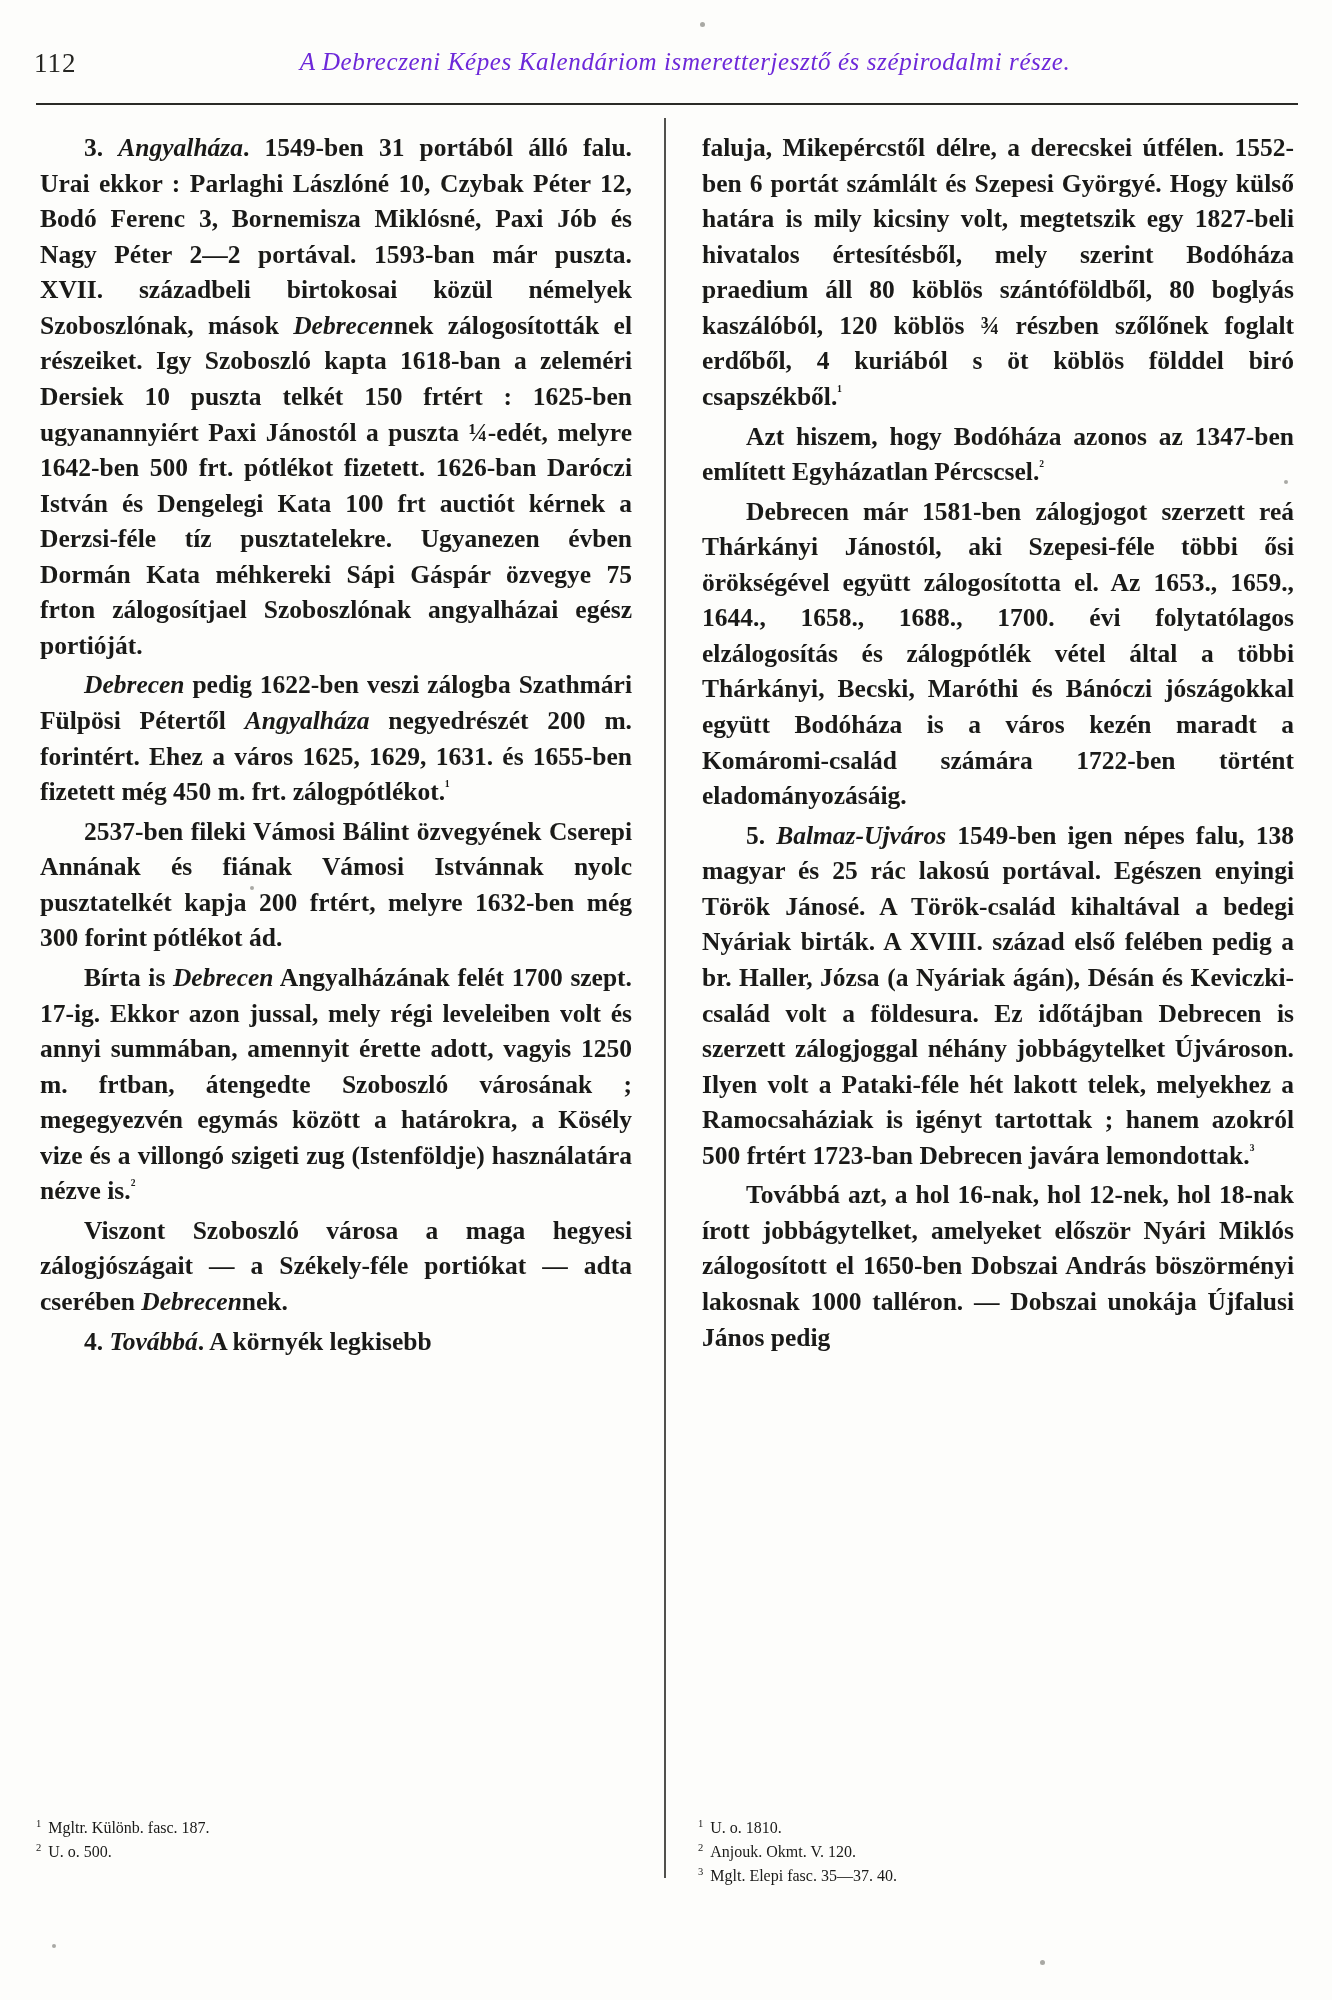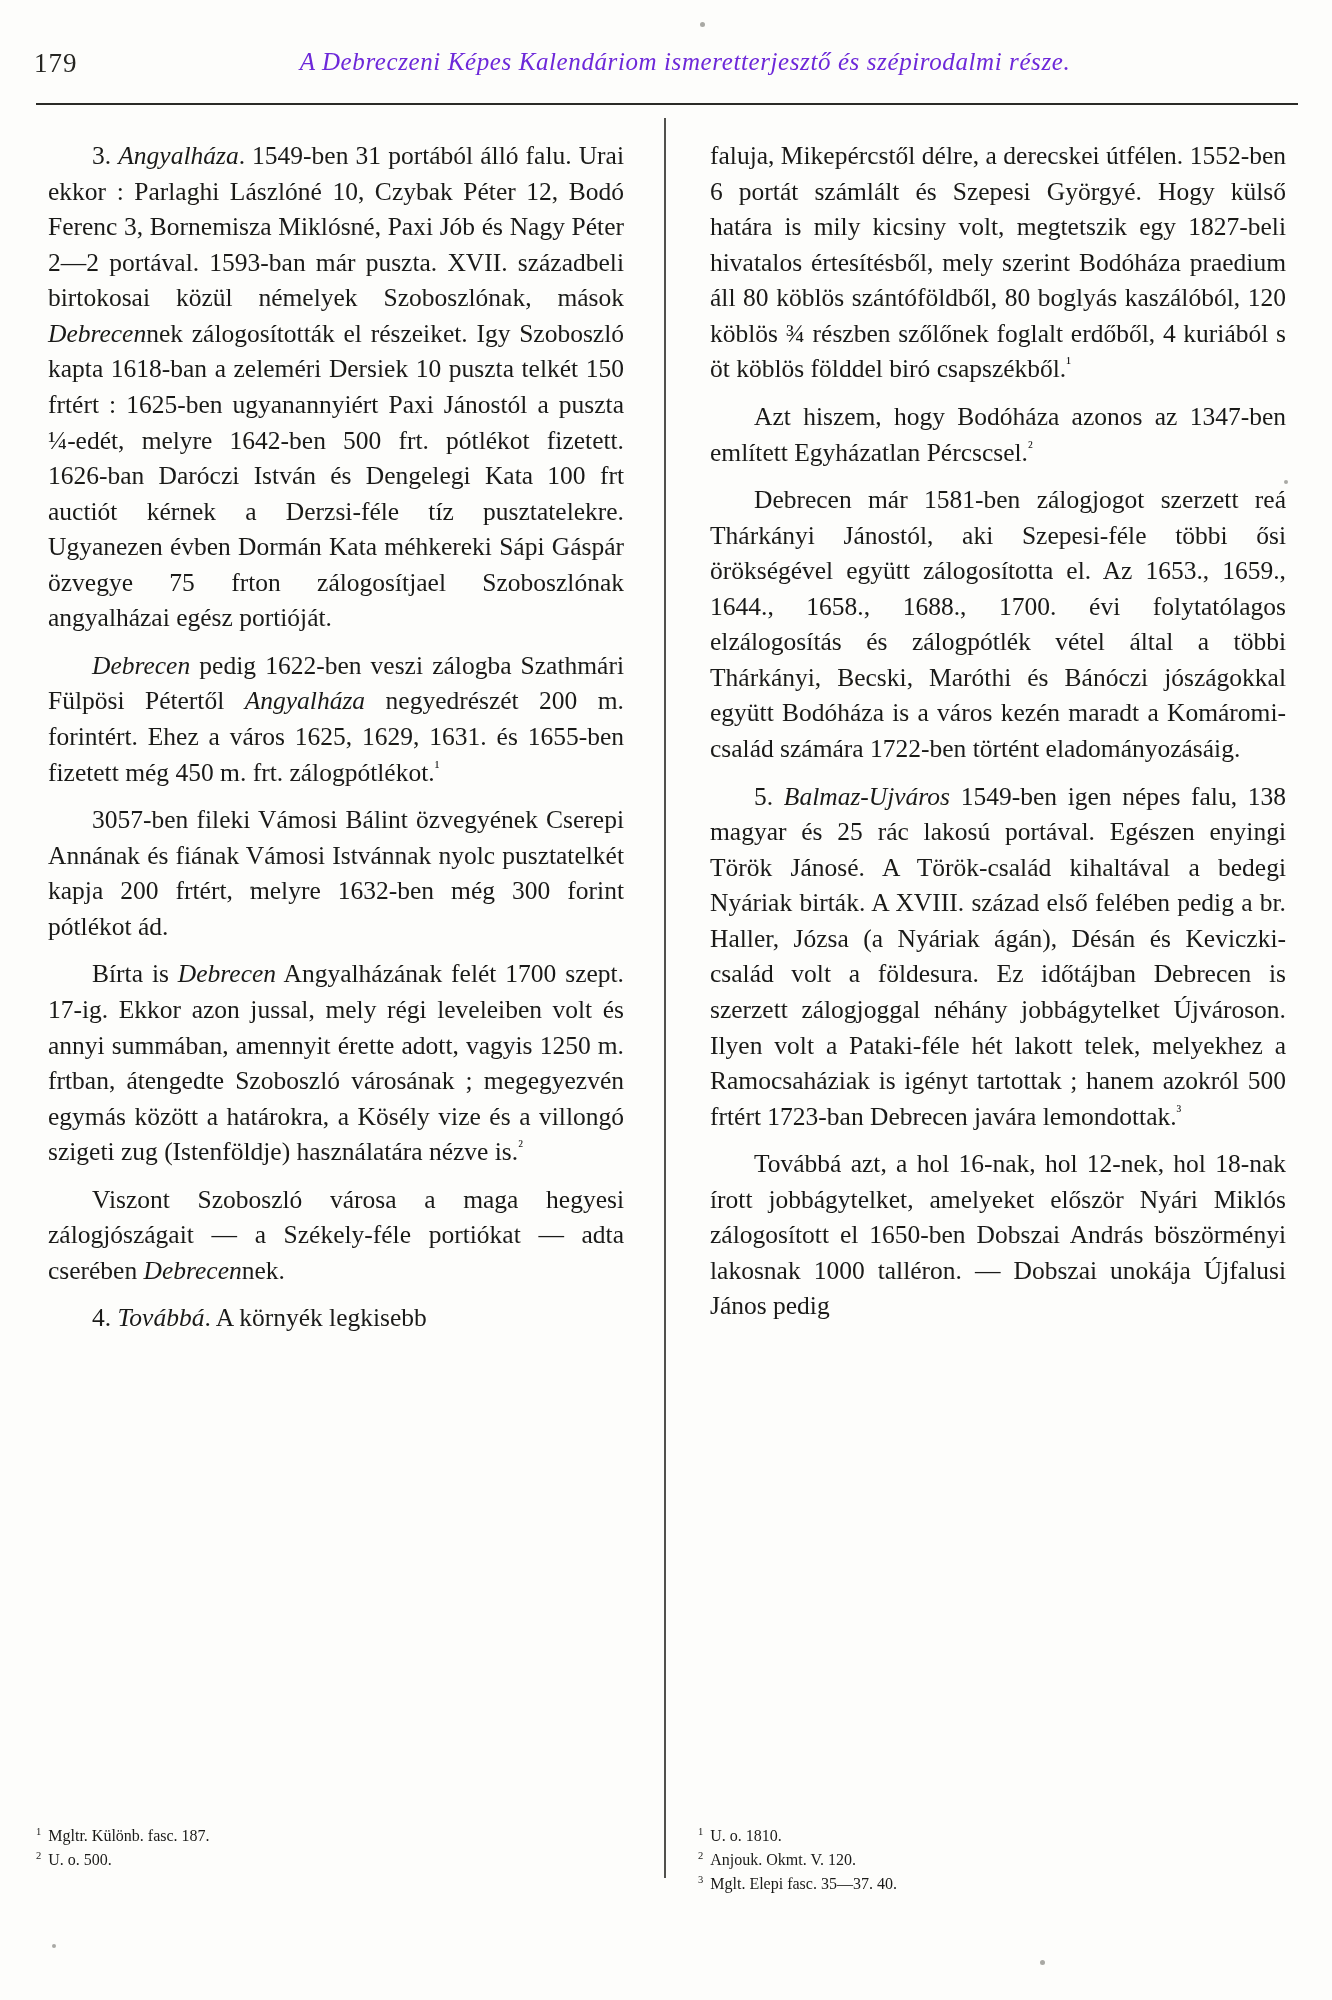--- a/index.html
+++ b/index.html
@@ -81,22 +81,23 @@
   }
   .col {
     width: 600px;
     font-size: 25.5px;
     line-height: 1.395;
     text-align: justify;
     text-justify: inter-word;
     hyphens: manual;
   }
   .col p {
-    margin: 12px;
+    margin: 4px;
     text-indent: 44px;
+    font-weight: bold;
   }
   .col p.noindent { text-indent: 0; }
   em, .it { font-style: italic; }
   sup {
     font-size: 0.62em;
     vertical-align: super;
     line-height: 0;
   }
   .footnotes {
     margin-top: 22px;
@@ -121,34 +122,34 @@
     opacity: .5;
   }
   .col-body { min-height: 1660px; }
 </style>
 </head>
 <body>
 
 <div class="page">
 
   <div class="running-head">
-    <span class="folio">179</span>
+    <span class="folio">112</span>
     <span class="head-title">A Debreczeni Képes Kalendáriom ismeretterjesztő és szépirodalmi része.</span>
   </div>
 
   <div class="top-rule"></div>
   <div class="col-rule"></div>
 
   <div class="columns">
 
     <div class="col col-left">
       <div class="col-body">
         <p><span>3. <em>Angyalháza</em>. 1549-ben 31 portából álló falu. Urai ekkor : Parlaghi Lászlóné 10, Czybak Péter 12, Bodó Ferenc 3, Bornemisza Miklósné, Paxi Jób és Nagy Péter 2—2 portával. 1593-ban már puszta. XVII. századbeli birtokosai közül némelyek Szoboszlónak, mások <em>Debrecen</em>nek zálogosították el részeiket. Igy Szoboszló kapta 1618-ban a zeleméri Dersiek 10 puszta telkét 150 frtért : 1625-ben ugyanannyiért Paxi Jánostól a puszta ¼-edét, melyre 1642-ben 500 frt. pótlékot fizetett. 1626-ban Daróczi István és Dengelegi Kata 100 frt auctiót kérnek a Derzsi-féle tíz pusztatelekre. Ugyanezen évben Dormán Kata méhkereki Sápi Gáspár özvegye 75 frton zálogosítjael Szoboszlónak angyalházai egész portióját.</span></p>
         <p><span><em>Debrecen</em> pedig 1622-ben veszi zálogba Szathmári Fülpösi Pétertől <em>Angyalháza</em> negyedrészét 200 m. forintért. Ehez a város 1625, 1629, 1631. és 1655-ben fizetett még 450 m. frt. zálogpótlékot.<sup>¹</sup></span></p>
-        <p><span>3057-ben fileki Vámosi Bálint özvegyének Cserepi Annának és fiának Vámosi Istvánnak nyolc pusztatelkét kapja 200 frtért, melyre 1632-ben még 300 forint pótlékot ád.</span></p>
+        <p><span>2537-ben fileki Vámosi Bálint özvegyének Cserepi Annának és fiának Vámosi Istvánnak nyolc pusztatelkét kapja 200 frtért, melyre 1632-ben még 300 forint pótlékot ád.</span></p>
         <p><span>Bírta is <em>Debrecen</em> Angyalházának felét 1700 szept. 17-ig. Ekkor azon jussal, mely régi leveleiben volt és annyi summában, amennyit érette adott, vagyis 1250 m. frtban, átengedte Szoboszló városának ; megegyezvén egymás között a határokra, a Kösély vize és a villongó szigeti zug (Istenföldje) használatára nézve is.<sup>²</sup></span></p>
         <p><span>Viszont Szoboszló városa a maga hegyesi zálogjószágait — a Székely-féle portiókat — adta cserében <em>Debrecen</em>nek.</span></p>
         <p><span>4. <em>Továbbá</em>. A környék legkisebb</span></p>
       </div>
       <div class="footnotes">
         <div><sup>1</sup><span>Mgltr. Különb. fasc. 187.</span></div>
         <div><sup>2</sup><span>U. o. 500.</span></div>
       </div>
     </div>
 

